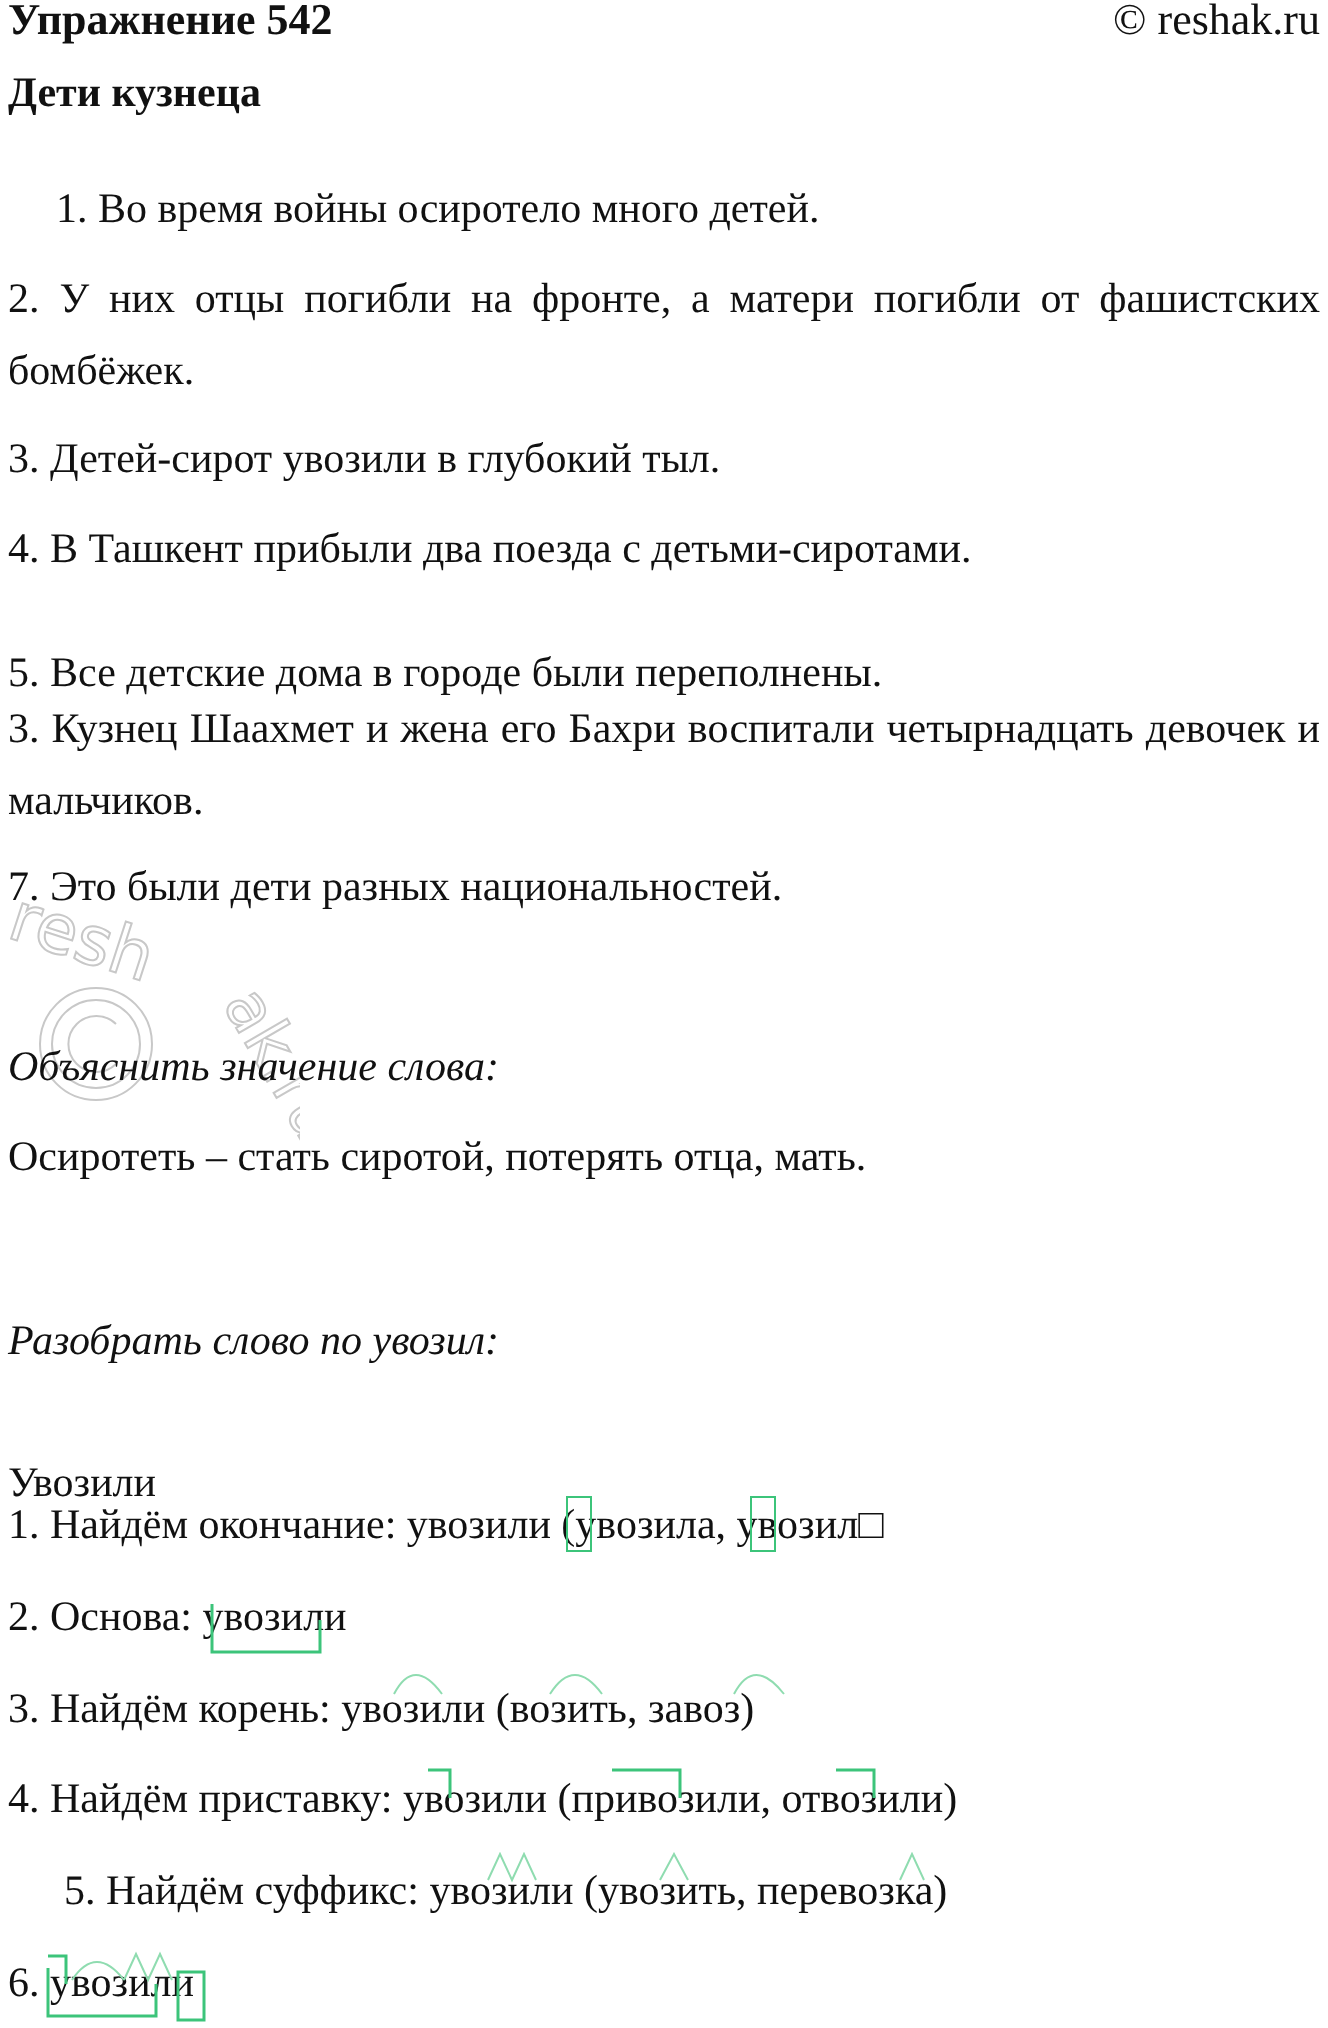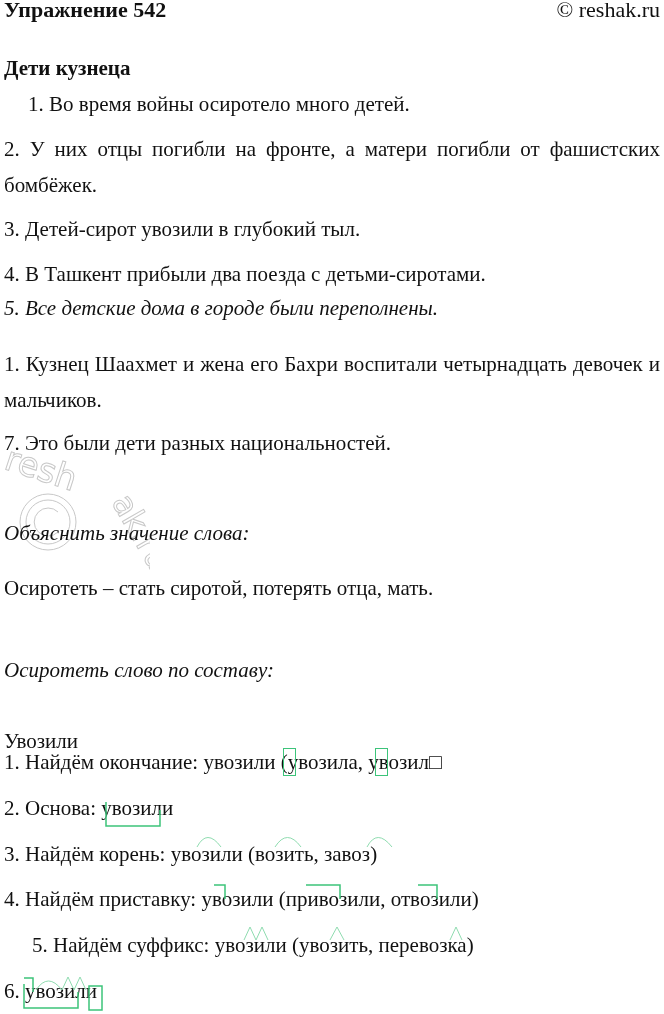--- a/index.html
+++ b/index.html
@@ -20,44 +20,44 @@
   .mark { position: absolute; pointer-events: none; }
 </style>
 </head>
 <body>
 
 <div class="header">
   <span class="title">Упражнение 542</span>
   <span class="copy">© reshak.ru</span>
 </div>
 
-<div class="line bold" style="top:56px;font-family:Liberation Serif, serif;">Дети кузнеца</div>
+<div class="line bold" style="top:34px;font-family:Liberation Serif, serif;">Дети кузнеца</div>
 
 <div class="line" style="top:92px;margin-left:24px;">1. Во время войны осиротело много детей.</div>
 <div class="just" style="top:131px;">2. У них отцы погибли на фронте, а матери погибли от фашистских бомбёжек.</div>
 <div class="line" style="top:217px;">3. Детей-сирот увозили в глубокий тыл.</div>
 <div class="line" style="top:262px;">4. В Ташкент прибыли два поезда с детьми-сиротами.</div>
-<div class="line" style="top:296px;font-style:italic;">5. Все детские дома в городе были переполнены.</div>
-<div class="just" style="top:346px;">1. Кузнец Шаахмет и жена его Бахри воспитали четырнадцать девочек и мальчиков.</div>
+<div class="line" style="top:324px;">5. Все детские дома в городе были переполнены.</div>
+<div class="just" style="top:346px;">3. Кузнец Шаахмет и жена его Бахри воспитали четырнадцать девочек и мальчиков.</div>
 <div class="line" style="top:431px;text-align:right;">7. Это были дети разных национальностей.</div>
 
 <svg class="watermark" viewBox="0 0 150 150">
   <g fill="none" stroke="#c8c8c8" stroke-width="1">
     <circle cx="48" cy="82" r="28"></circle>
     <circle cx="48" cy="82" r="22"></circle>
     <path d="M58 72 A14 14 0 1 0 58 92"></path>
     <text x="4" y="40" font-family="DejaVu Sans, sans-serif" font-size="34" transform="rotate(18 40 30)">resh</text>
     <text x="95" y="70" font-family="DejaVu Sans, sans-serif" font-size="32" transform="rotate(60 110 80)">ak.ru</text>
   </g>
 </svg>
 
 <div class="line ital" style="top:521px;">Объяснить значение слова:</div>
-<div class="line" style="top:566px;margin-top:10px;">Осиротеть – стать сиротой, потерять отца, мать.</div>
+<div class="line" style="top:566px;">Осиротеть – стать сиротой, потерять отца, мать.</div>
 
-<div class="line ital" style="top:658px;">Осиротеть слово по составу:</div>
+<div class="line ital" style="top:658px;">Разобрать слово по увозил:</div>
 <div class="line" style="top:705px;margin-top:24px;">Увозили</div>
 
 <div class="line" style="top:750px;">1. Найдём окончание: увозили (увозила, увозил□</div>
 <div class="box" style="left:283px; top:748px; width:13px; height:28px;"></div>
 <div class="box" style="left:375px; top:748px; width:13px; height:28px;"></div>
 
 <div class="line" style="top:796px;">2. Основа: увозили</div>
 <svg class="mark" style="left:104px; top:800px;" width="58" height="30">
   <path d="M2 2 V26 H56 V10" fill="none" stroke="#3cc47a" stroke-width="1.5"></path>
 </svg>

